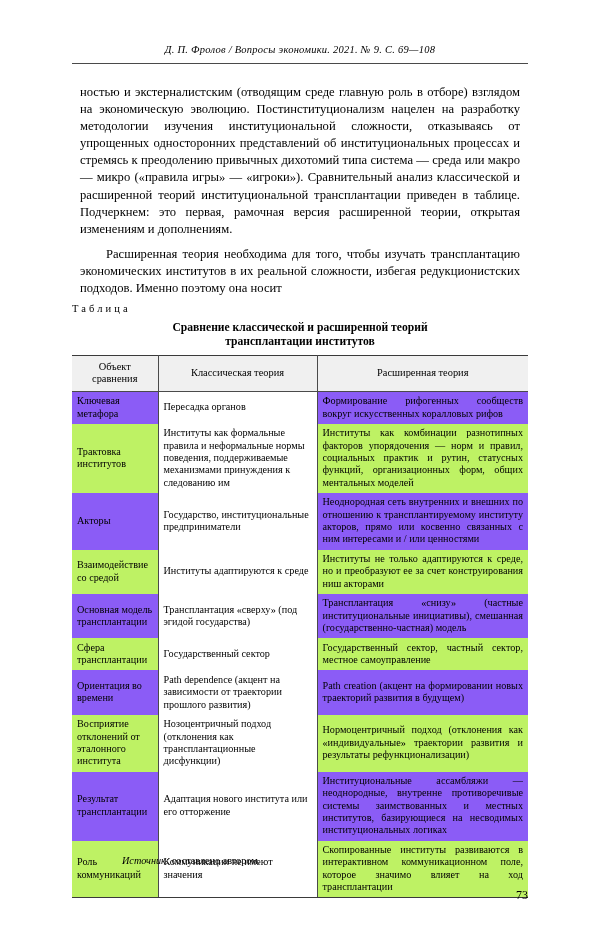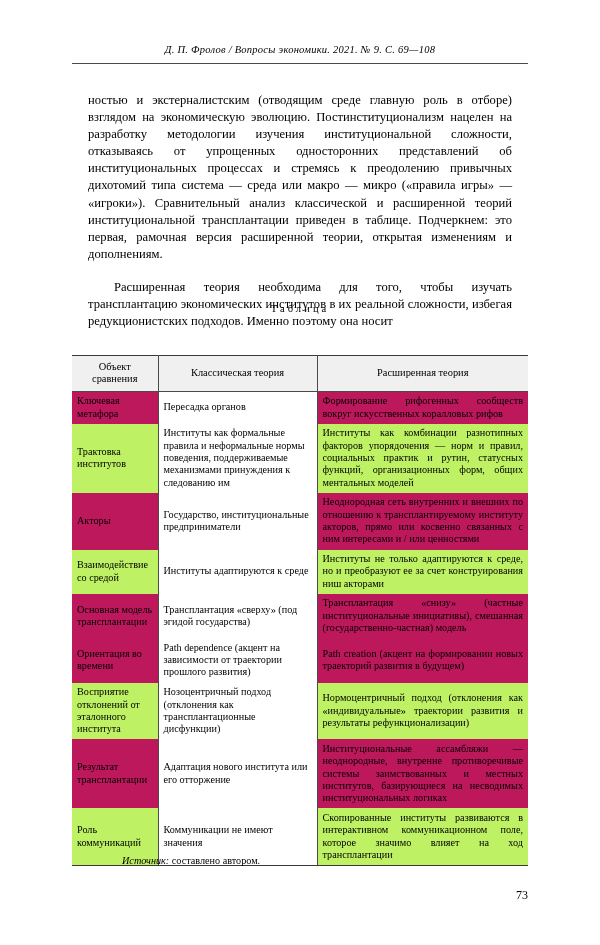--- a/index.html
+++ b/index.html
@@ -52,33 +52,33 @@
     left: 72px;
     top: 76px;
     width: 456px;
     font-size: 12.6px;
     line-height: 17.1px;
     text-align: justify;
     text-justify: inter-word;
     hyphens: manual;
   }
   .body-text p {
-    margin: 16px;
+    margin: 8px;
   }
   .body-text p.indent {
     text-indent: 26px;
   }
 
   
   .table-label {
     position: absolute;
     left: 72px;
     top: 303px;
     width: 456px;
-    text-align: center;
+    text-align: left;
     font-size: 10.5px;
     letter-spacing: 3.1px;
   }
   .table-title {
     position: absolute;
     left: 72px;
     top: 321px;
     width: 456px;
     text-align: center;
     font-weight: bold;
@@ -125,21 +125,21 @@
     text-align: left;
   }
   table.cmp tbody td.m {
     text-align: left;
   }
   table.cmp tbody td.x {
     text-align: justify;
     text-justify: inter-word;
   }
   table.cmp tbody tr.sh td.k,
-  table.cmp tbody tr.sh td.x { background: #be185d; }
+  table.cmp tbody tr.sh td.x { background: #8b5cf6; }
   table.cmp tbody tr.pl td.k,
   table.cmp tbody tr.pl td.x { background: #bef264; }
 
   table.cmp tbody tr:last-child td {
     border-bottom: 1.4px solid #3a3a3a;
   }
 
   
   .source {
     position: absolute;
@@ -164,20 +164,24 @@
 
   <div class="runhead">Д. П. Фролов / Вопросы экономики. 2021. № 9. С. 69—108</div>
   <div class="runhead-rule"></div>
 
   <div class="body-text">
     <p>ностью и экстерналистским (отводящим среде главную роль в отборе) взглядом на экономическую эволюцию. Постинституционализм нацелен на разработку методологии изучения институциональной сложности, отказываясь от упрощенных односторонних представлений об институциональных процессах и стремясь к преодолению привычных дихотомий типа система — среда или макро — микро («правила игры» — «игроки»). Сравнительный анализ классической и расширенной теорий институциональной трансплантации приведен в таблице. Подчеркнем: это первая, рамочная версия расширенной теории, открытая изменениям и дополнениям.</p>
     <p class="indent">Расширенная теория необходима для того, чтобы изучать трансплантацию экономических институтов в их реальной сложности, избегая редукционистских подходов. Именно поэтому она носит</p>
   </div>
 
   <div class="table-label">Таблица</div>
+  <div class="table-title">
+    <span>Сравнение классической и расширенной теорий</span><br>
+    <span>трансплантации институтов</span>
+  </div>
 
   <table class="cmp">
     <colgroup>
         <col class="c0">
         <col class="c1">
         <col class="c2">
       </colgroup>
     <thead>
       <tr>
         <th>Объект сравнения</th>
@@ -204,20 +208,25 @@
       <tr class="pl">
         <td class="k">Взаимодействие со средой</td>
         <td class="m">Институты адаптируются к среде</td>
         <td class="x">Институты не только адаптируются к среде, но и преобразуют ее за счет конструирования ниш акторами</td>
       </tr>
       <tr class="sh">
         <td class="k">Основная модель трансплантации</td>
         <td class="m">Трансплантация «сверху» (под эгидой государства)</td>
         <td class="x">Трансплантация «снизу» (частные институциональные инициативы), смешанная (государственно-частная) модель</td>
       </tr>
+      <tr class="pl">
+        <td class="k">Сфера трансплантации</td>
+        <td class="m">Государственный сектор</td>
+        <td class="x">Государственный сектор, частный сектор, местное самоуправление</td>
+      </tr>
       <tr class="sh">
         <td class="k">Ориентация во времени</td>
         <td class="m">Path dependence (акцент на зависимости от траектории прошлого развития)</td>
         <td class="x">Path creation (акцент на формировании новых траекторий развития в будущем)</td>
       </tr>
       <tr class="pl">
         <td class="k">Восприятие отклонений от эталонного института</td>
         <td class="m">Нозоцентричный подход (отклонения как трансплантационные дисфункции)</td>
         <td class="x">Нормоцентричный подход (отклонения как «индивидуальные» траектории развития и результаты рефункционализации)</td>
       </tr>

